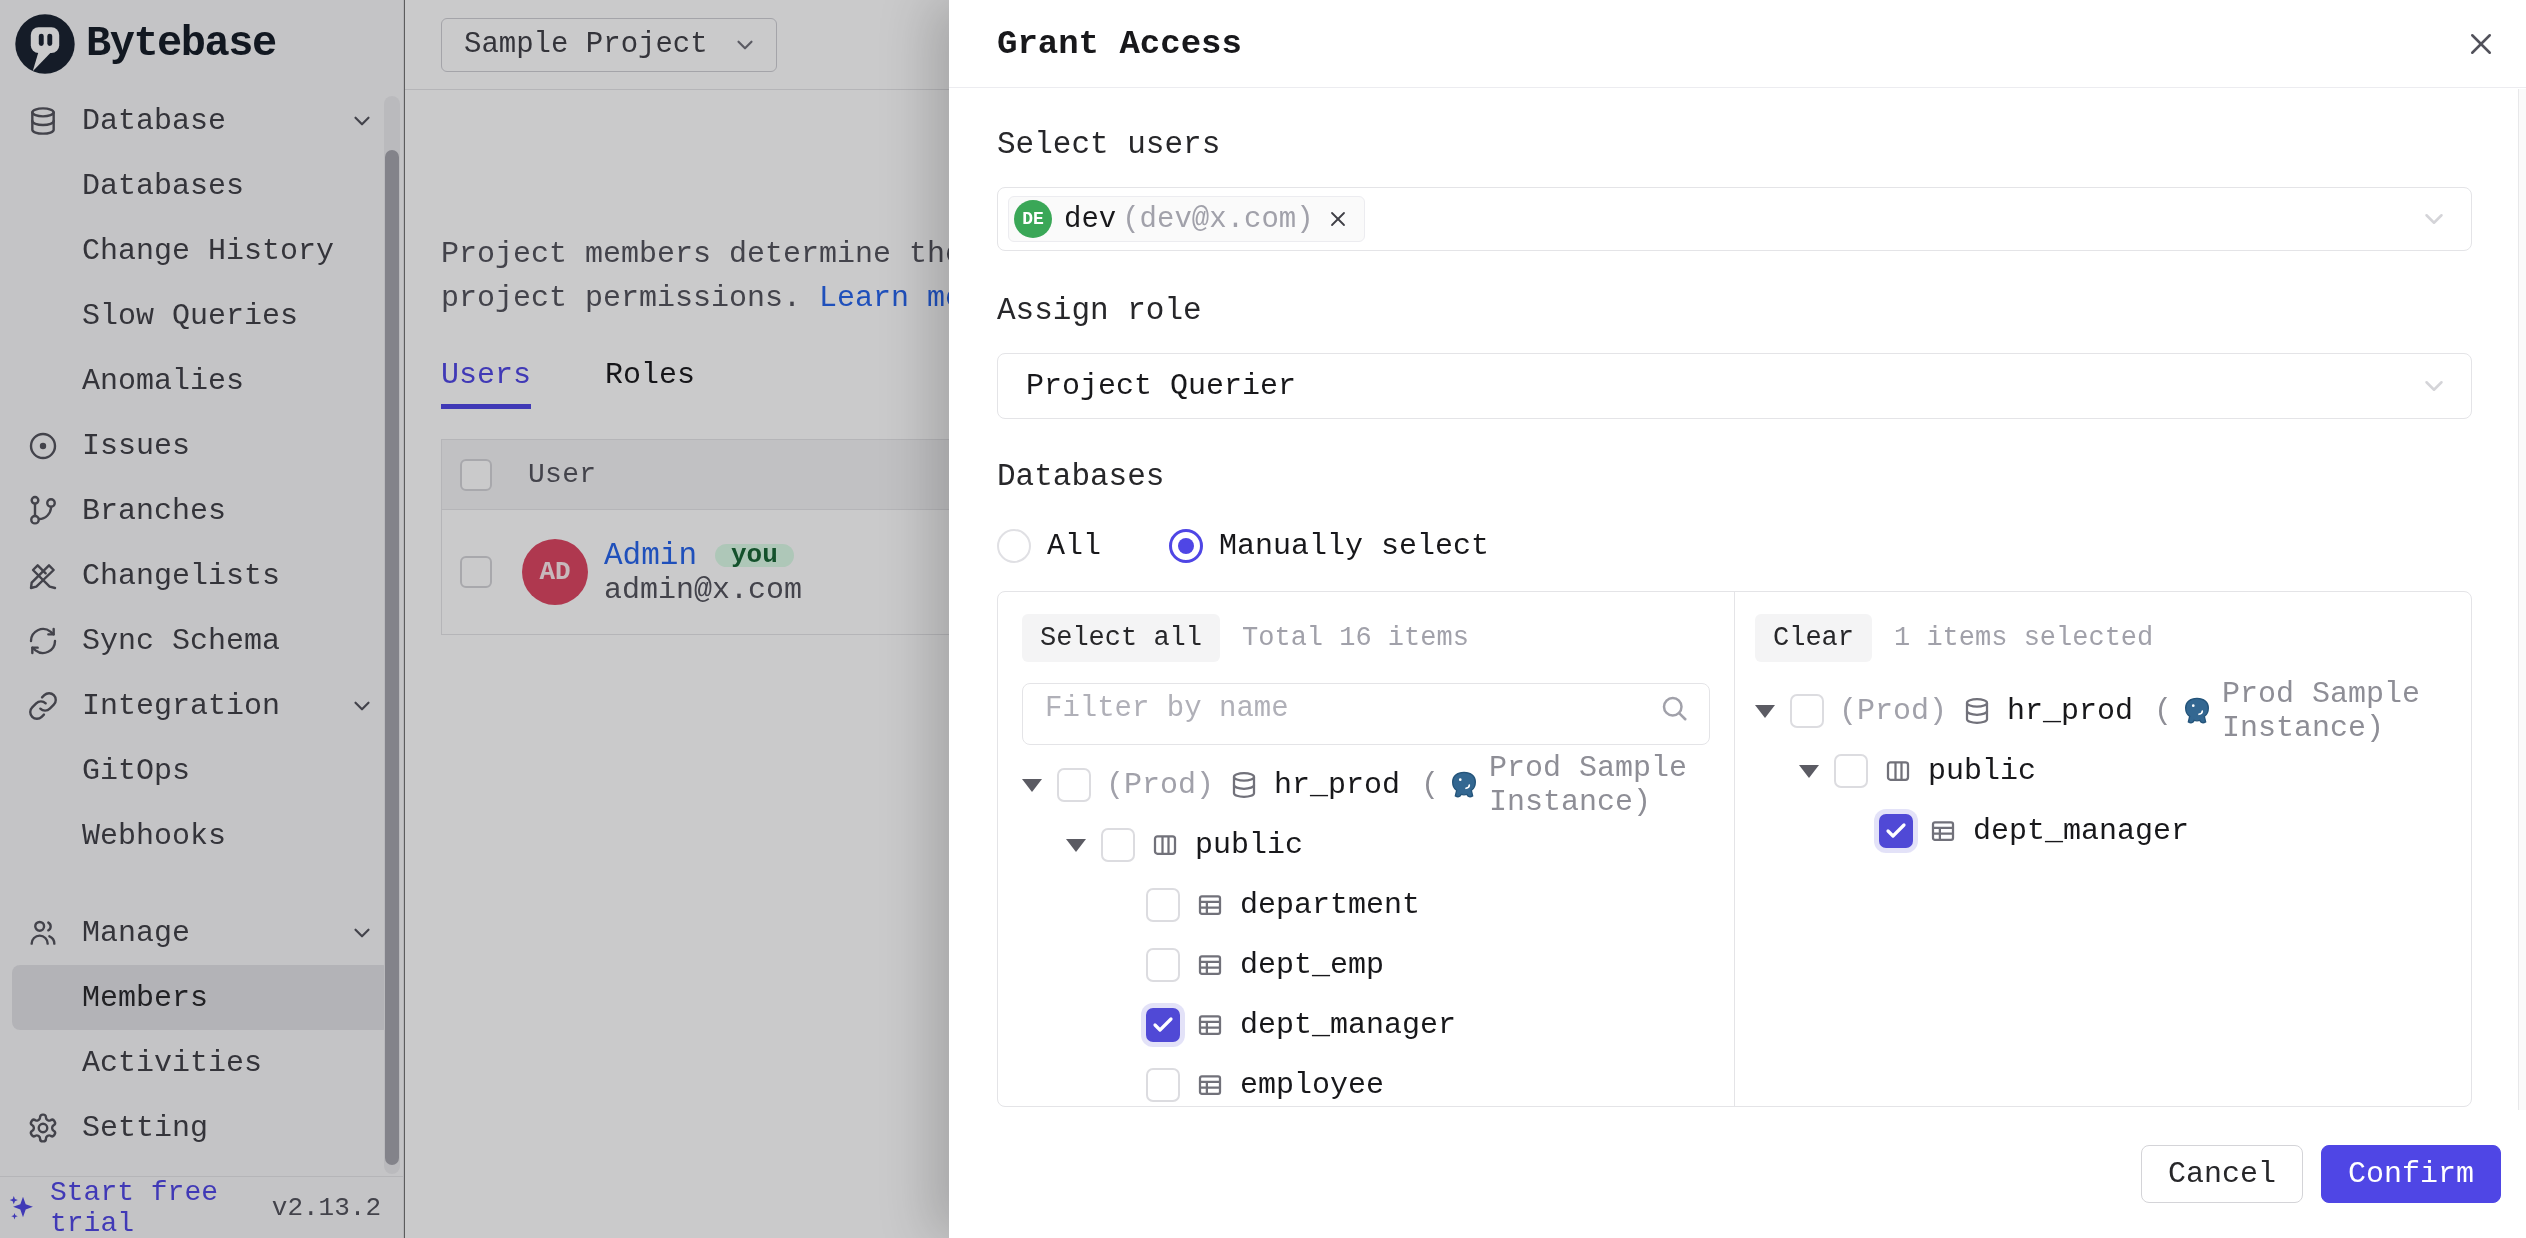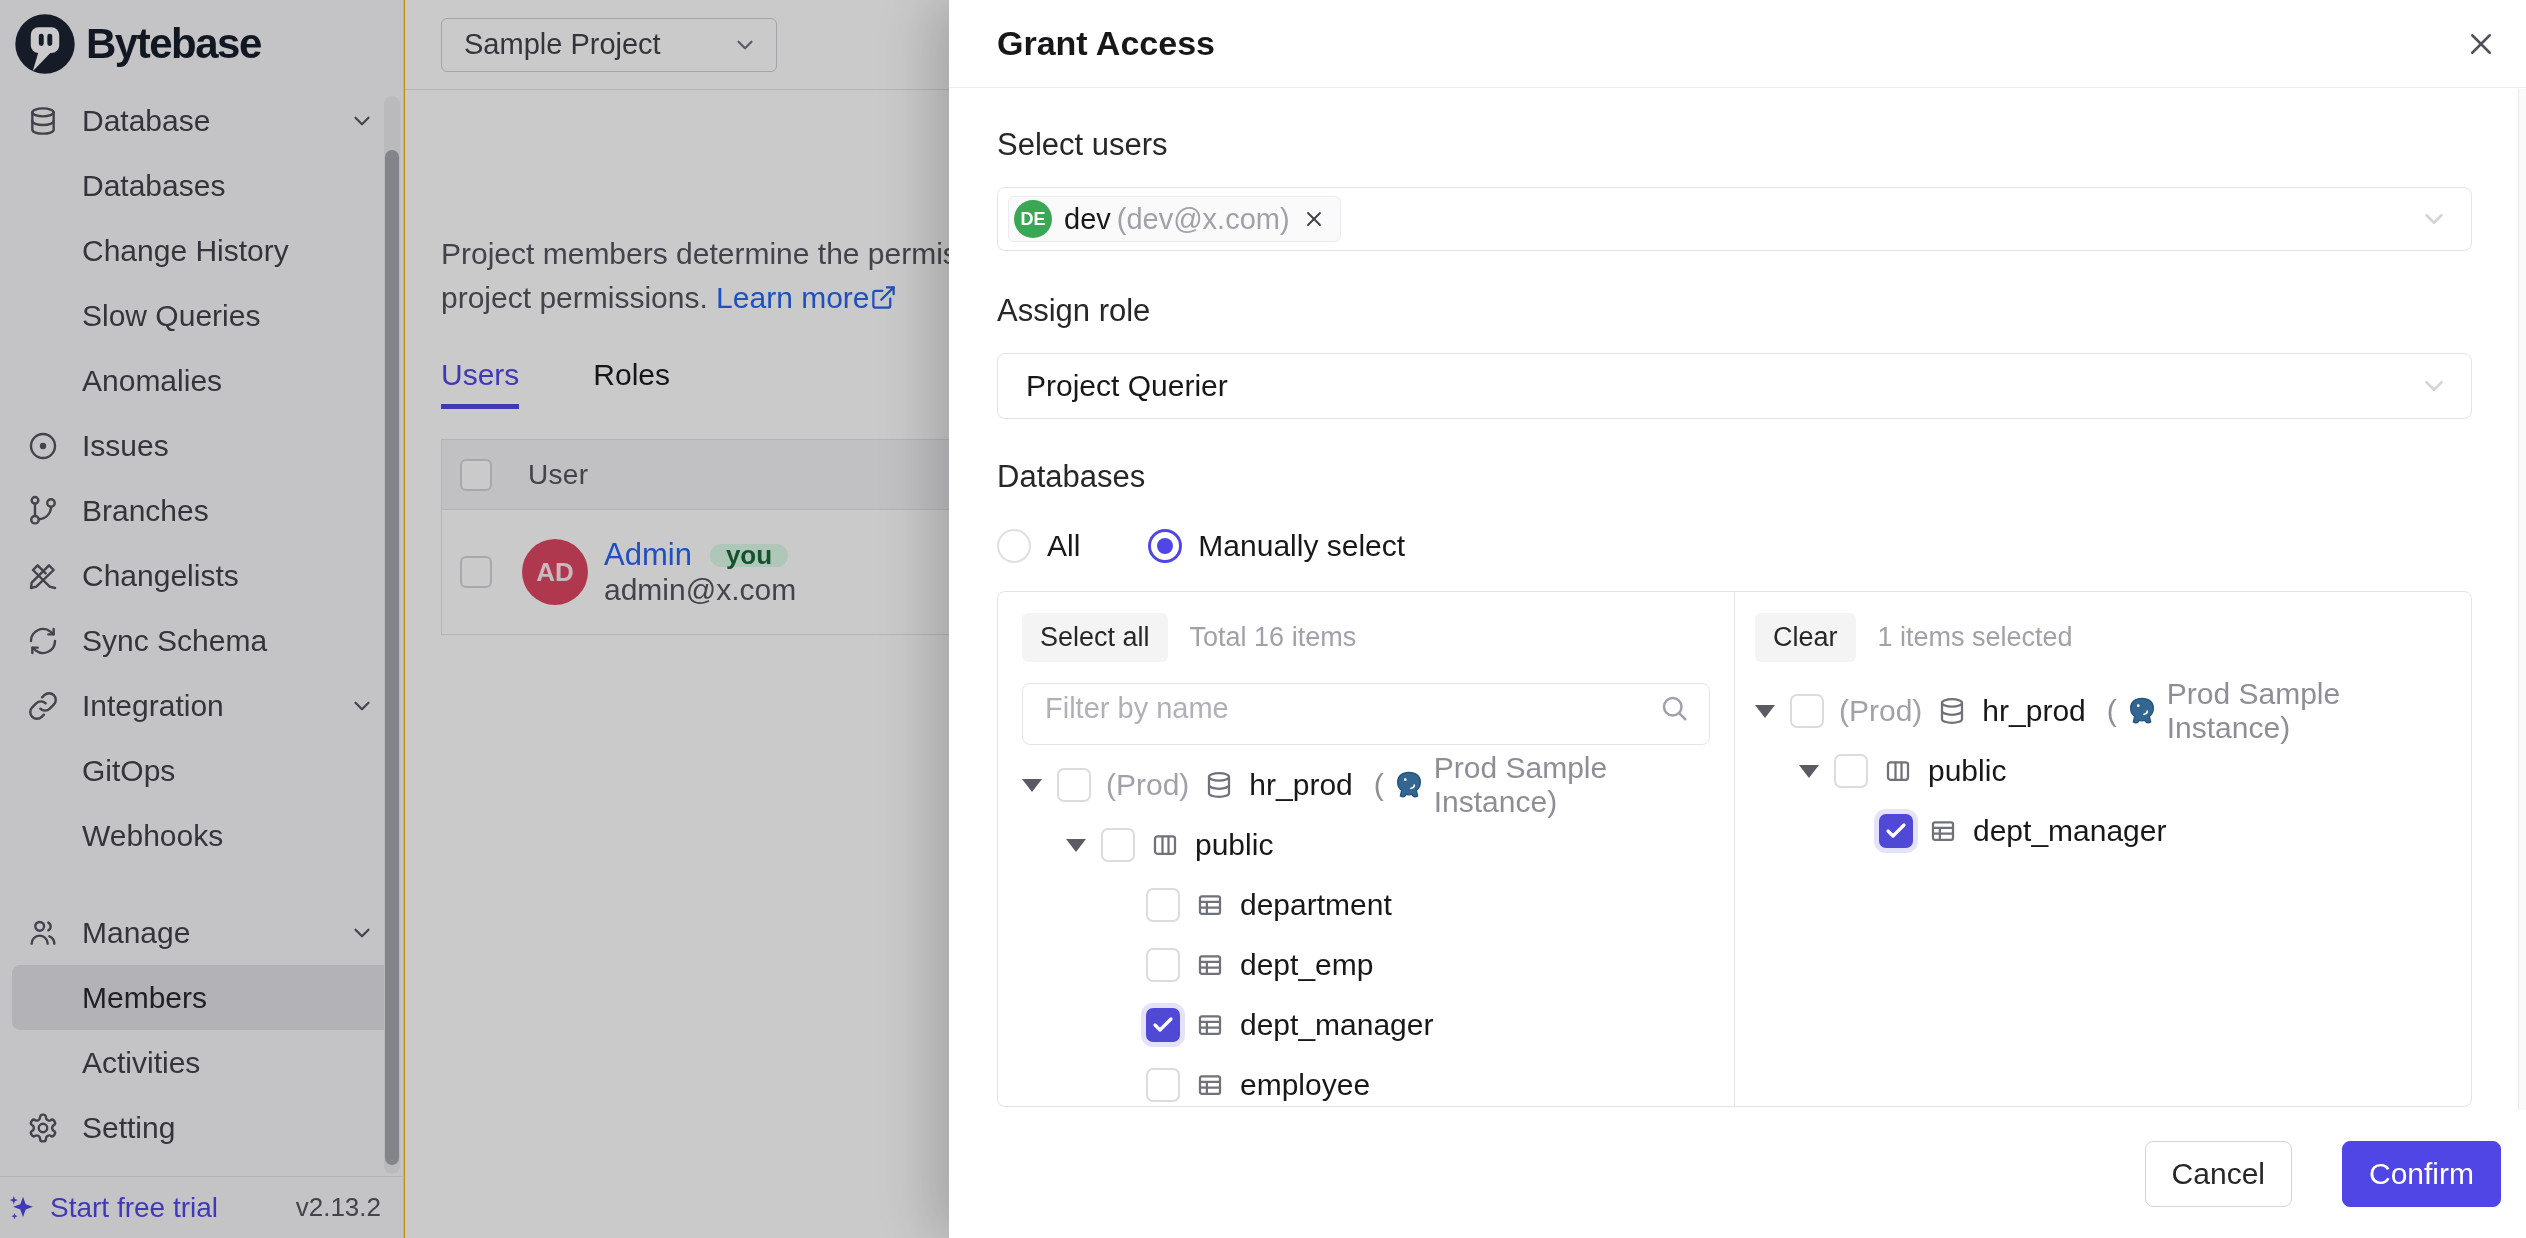--- a/index.html
+++ b/index.html
@@ -1,19 +1,19 @@
 <!DOCTYPE html>
 <html><head>
 <meta charset="utf-8">
 <style>
   * { margin:0; padding:0; box-sizing:border-box; }
   html,body { background:#fff; }
   .app {
     position:relative; width:2526px; height:1238px; overflow:hidden;
-    font-family:Liberation Sans, sans-serif; color:#18181b; background:#eab308;
+    font-family:Liberation Mono, monospace; color:#18181b; background:#737373;
   }
   
   .sidebar { position:absolute; left:0; top:0; bottom:0; width:404px; background:#f8f8f9; border-right:1px solid #e4e4e7; }
   .logo-row { height:88px; display:flex; align-items:center; padding-left:14px; gap:10px; }
   .logo-text { font-size:42px; font-weight:800; color:#141b26; letter-spacing:-1.5px; }
   .nav { position:relative; }
   .nav-item { height:65px; display:flex; align-items:center; padding:0 28px 0 26px; gap:22px; font-size:30px; font-weight:500; color:#3f3f46; cursor:pointer; }
   .nav-item .nicon { width:34px; height:34px; display:flex; align-items:center; justify-content:center; color:#52525b; flex:none; }
   .nav-item .spacer { flex:1; }
   .nav-item .chev { color:#52525b; display:flex; }
@@ -86,21 +86,21 @@
   .t-row.ind1 { padding-left:44px; }
   .t-row.ind2 { padding-left:124px; }
   .caret { width:0; height:0; border-left:10px solid transparent; border-right:10px solid transparent; border-top:13px solid #5b5b63; flex:none; cursor:pointer; }
   .cb34 { width:34px; height:34px; border:2px solid #dcdce0; border-radius:7px; background:#fff; flex:none; cursor:pointer; display:flex; align-items:center; justify-content:center; color:transparent; }
   .cb34.on { background:#5049d6; border-color:#5049d6; color:#fff; box-shadow:0 0 0 5px rgba(80,73,214,.16); }
   .env { color:#a1a1aa; }
   .inst { color:#8e8e96; }
   .tree-ico { display:flex; color:#71717a; flex:none; }
   .nname { color:#18181b; }
   .m-footer { position:absolute; left:0; right:0; bottom:0; height:128px; background:#fff; display:flex; align-items:center; justify-content:flex-end; gap:18px; padding-right:25px; }
-  .btn { height:66px; padding:0 26px; border-radius:8px; font-size:30px; display:flex; align-items:center; cursor:pointer; font-family:inherit;margin-left:32px; }
+  .btn { height:58px; padding:0 26px; border-radius:8px; font-size:30px; display:flex; align-items:center; cursor:pointer; font-family:inherit; }
   .btn.cancel { background:#fff; border:1px solid #d4d4d8; color:#27272a; }
   .btn.confirm { background:#4f46e5; border:1px solid #4f46e5; color:#fff; font-weight:500; }
   svg { display:block; }
 </style>
 </head>
 <body>
 
 <div class="app">
 
   <div class="sidebar">

